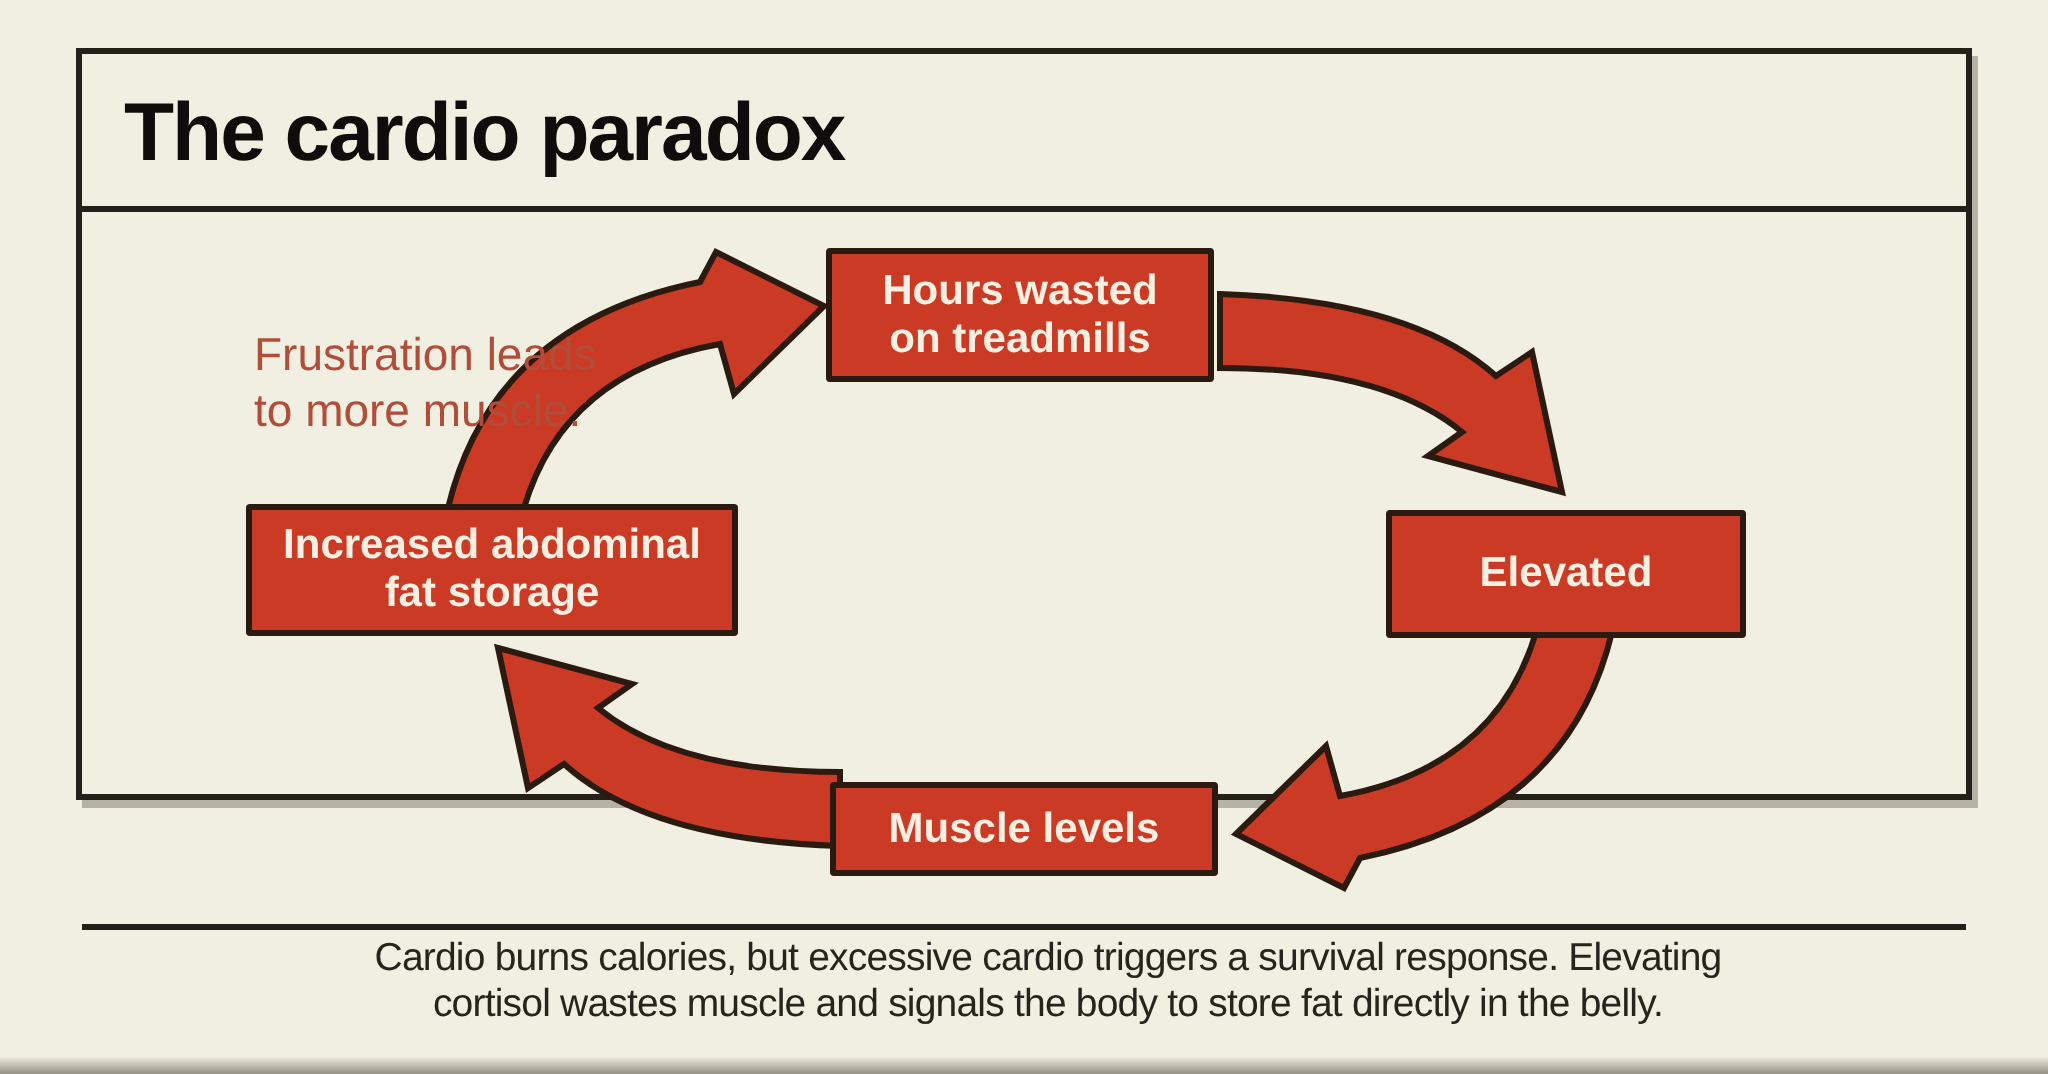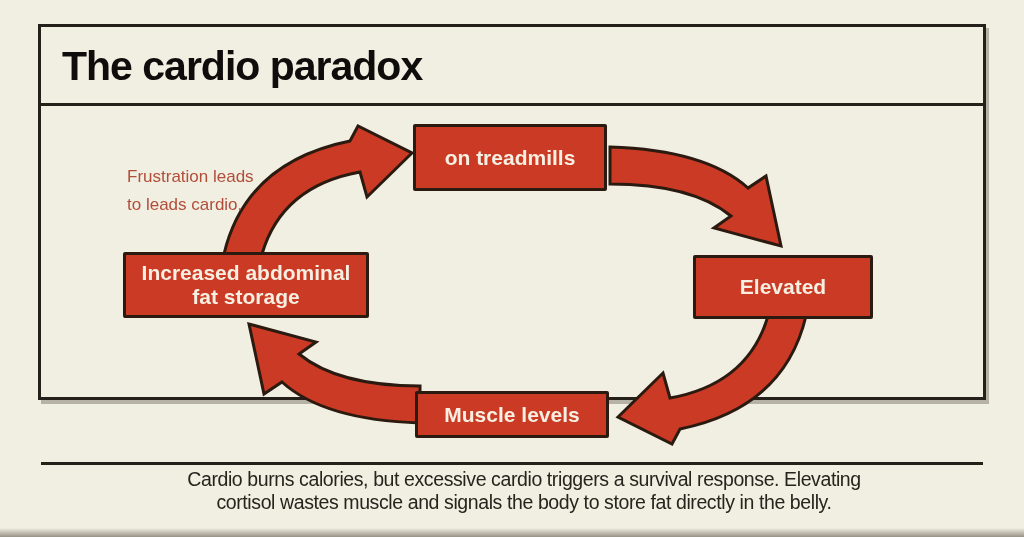--- a/index.html
+++ b/index.html
@@ -80,21 +80,21 @@
 
   .node-treadmills { left: 372px; top: 97px;  width: 194px; height: 67px; }
   .node-cortisol   { left: 652px; top: 228px; width: 180px; height: 64px; text-align: right; }
   .node-fat        { left: 82px;  top: 225px; width: 246px; height: 66px; }
   .node-muscle     { left: 374px; top: 364px; width: 194px; height: 47px; }
 
   .annotation {
     position: absolute;
     left: 86px;
     top: 136px;
-    font-size: 17px;
+    font-size: 23px;
     line-height: 28px;
     color: var(--annotation_text, #b04e39);
   }
   .annotation span { display: block; }
 
   .caption {
     position: absolute;
     left: 0;
     right: 0;
     top: 441px;
@@ -125,40 +125,41 @@
   <div class="divider divider-header"></div>
 
   <svg class="cycle-arrows" viewBox="0 0 942 490">
     <path id="arrow-up-right" class="cycle-arrow" d="M 183 227 Q 205 135 309 114 L 317 99 L 371 126 L 326 170 L 319 145 Q 241 159 221 227 Z"></path>
     <path id="arrow-down-right" class="cycle-arrow" d="M 569 120 Q 665 123 707 161 L 725 149 L 740 219 L 673 201 L 690 189 Q 651 157 569 157 Z"></path>
     <use href="#arrow-up-right" class="cycle-arrow" transform="rotate(180 474 258)"></use>
     <use href="#arrow-down-right" class="cycle-arrow" transform="rotate(180 474 258)"></use>
   </svg>
 
   <div class="node-box node-treadmills">
+    <span class="node-line">Hours wasted</span>
     <span class="node-line">on treadmills</span>
   </div>
 
   <div class="node-box node-cortisol">
     <span class="node-line">Elevated</span>
   </div>
 
   <div class="node-box node-fat">
     <span class="node-line">Increased abdominal</span>
     <span class="node-line">fat storage</span>
   </div>
 
   <div class="node-box node-muscle">
     <span class="node-line">Muscle levels</span>
 
   </div>
 
   <div class="annotation">
     <span>Frustration leads</span>
-    <span>to leads cardio.</span>
+    <span>to more muscle.</span>
   </div>
 
   <div class="divider divider-footer"></div>
 
   <div class="caption">
     <span>Cardio burns calories, but excessive cardio triggers a survival response. Elevating</span>
     <span>cortisol wastes muscle and signals the body to store fat directly in the belly.</span>
   </div>
 
 </div>

